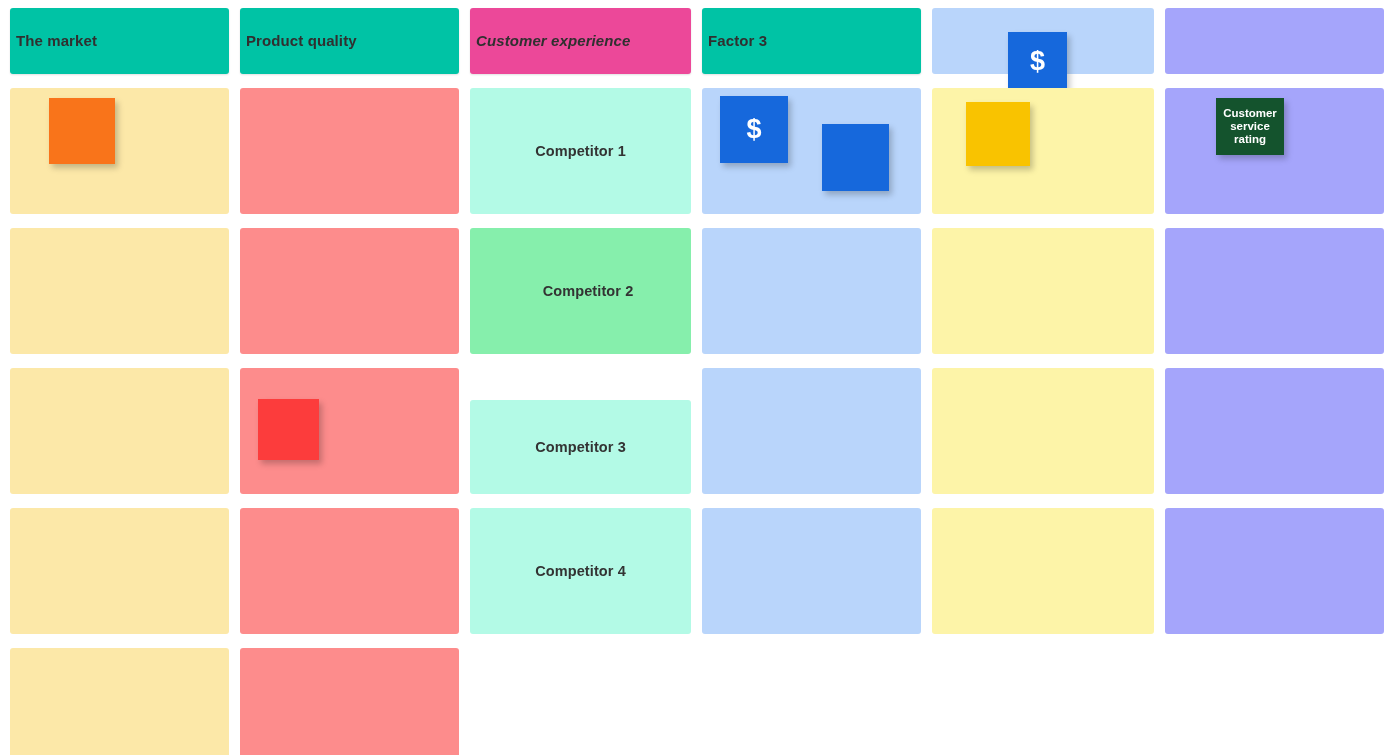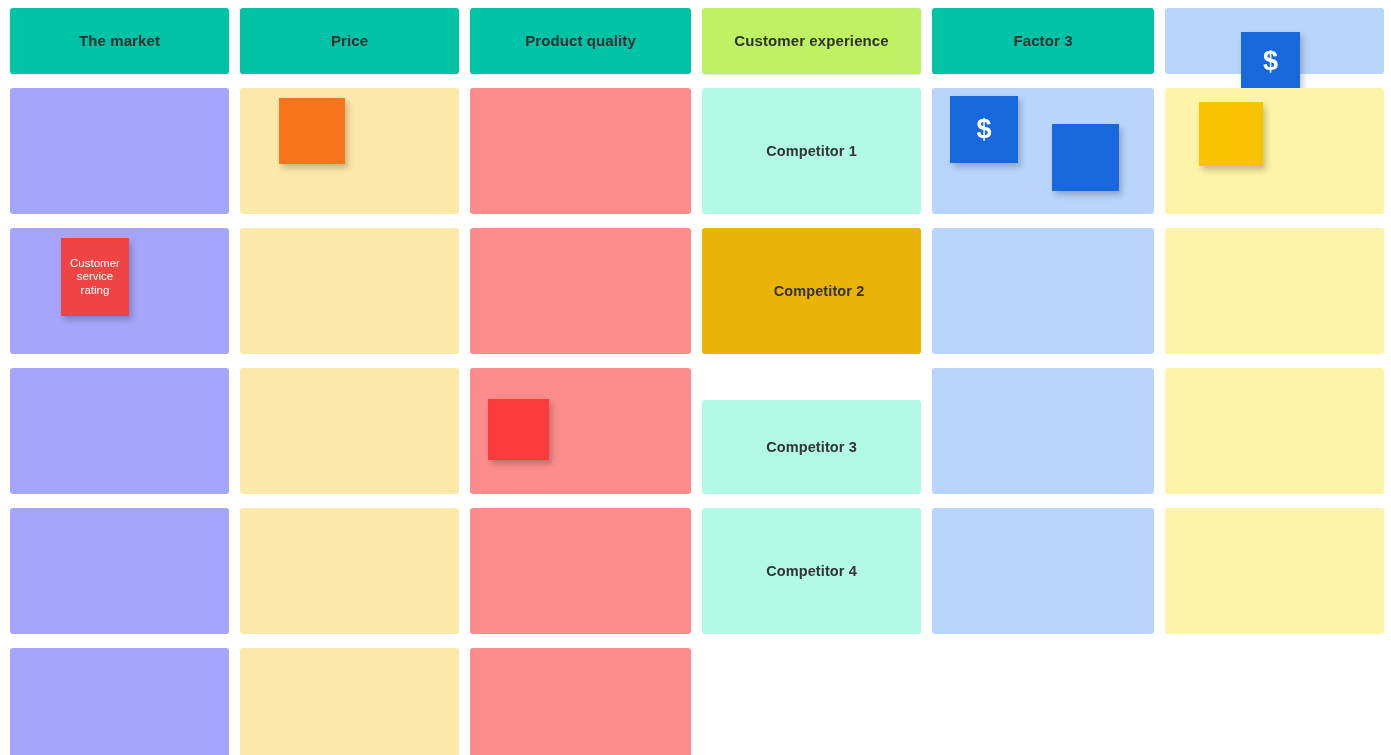--- a/index.html
+++ b/index.html
@@ -26,21 +26,21 @@
     row-gap: 14px;
     align-content: start;
   }
 
   
   .hcell {
     background: #00c3a5;
     border-radius: 3px;
     display: flex;
     align-items: center;
-    justify-content: center;
+    justify-content: flex-start;
     box-shadow: 0 1px 2px rgba(0,0,0,0.12);
   }
   .hcell .htext {
     font-size: 15px;
     font-weight: bold;
     color: #303030;
     letter-spacing: .1px;
     text-align: center;
     line-height: 1.2;
     padding: 0 6px;
@@ -98,26 +98,23 @@
   }
 </style>
 </head>
 <body>
 
 <div id="board">
     <div class="hcell" style="background: rgb(0, 195, 165);">
       <span class="htext">The market</span>
     </div>
     <div class="hcell" style="background: rgb(0, 195, 165);">
-      <span class="htext">Price</span>
-    </div>
-    <div class="hcell" style="background: rgb(0, 195, 165);">
       <span class="htext">Product quality</span>
     </div>
-    <div class="hcell" style="background: #bef264;">
+    <div class="hcell" style="background: #ec4899; font-style: italic;">
       <span class="htext">Customer experience</span>
     </div>
     <div class="hcell" style="background: rgb(0, 195, 165);">
       <span class="htext">Factor 3</span>
     </div>
     <div class="cell" style="background: rgb(185, 213, 251);">
       <div class="note dollar" style="background: rgb(22, 104, 220); left: 76px; top: 24px; width: 59px; height: 60px;">
         <span class="notetext" style="color: rgb(255, 255, 255);">$</span>
       </div>
     </div>
@@ -138,27 +135,27 @@
       <div class="note blank" style="background: rgb(22, 104, 220); left: 120px; top: 36px; width: 67px; height: 67px;">
         <span class="notetext" style="color: rgb(255, 255, 255);"></span>
       </div>
     </div>
     <div class="cell" style="background: rgb(253, 244, 168);">
       <div class="note blank" style="background: rgb(249, 195, 0); left: 34px; top: 14px; width: 64px; height: 64px;">
         <span class="notetext" style="color: rgb(26, 26, 26);"></span>
       </div>
     </div>
     <div class="cell" style="background: rgb(165, 165, 251);">
-      <div class="note label-light" style="background: #ef4444; left: 51px; top: 10px; width: 68px; height: 78px;">
+      <div class="note label-light" style="background: #14532d; left: 51px; top: 10px; width: 68px; height: 57px; font-weight: bold;">
         <span class="notetext" style="color: rgb(255, 255, 255);">Customer service rating</span>
       </div>
     </div>
     <div class="cell" style="background: rgb(252, 232, 168);"></div>
     <div class="cell" style="background: rgb(253, 140, 140);"></div>
-    <div class="rowlabel" style="background: #eab308; padding-left: 15px;">
+    <div class="rowlabel" style="background: #86efac; padding-left: 15px;">
       <span class="rtext">Competitor 2</span>
     </div>
     <div class="cell" style="background: rgb(185, 213, 251);"></div>
     <div class="cell" style="background: rgb(253, 244, 168);"></div>
     <div class="cell" style="background: rgb(165, 165, 251);"></div>
     <div class="cell" style="background: rgb(252, 232, 168);"></div>
     <div class="cell" style="background: rgb(253, 140, 140);">
       <div class="note blank" style="background: rgb(252, 60, 60); left: 18px; top: 31px; width: 61px; height: 61px;">
         <span class="notetext" style="color: rgb(255, 255, 255);"></span>
       </div>

